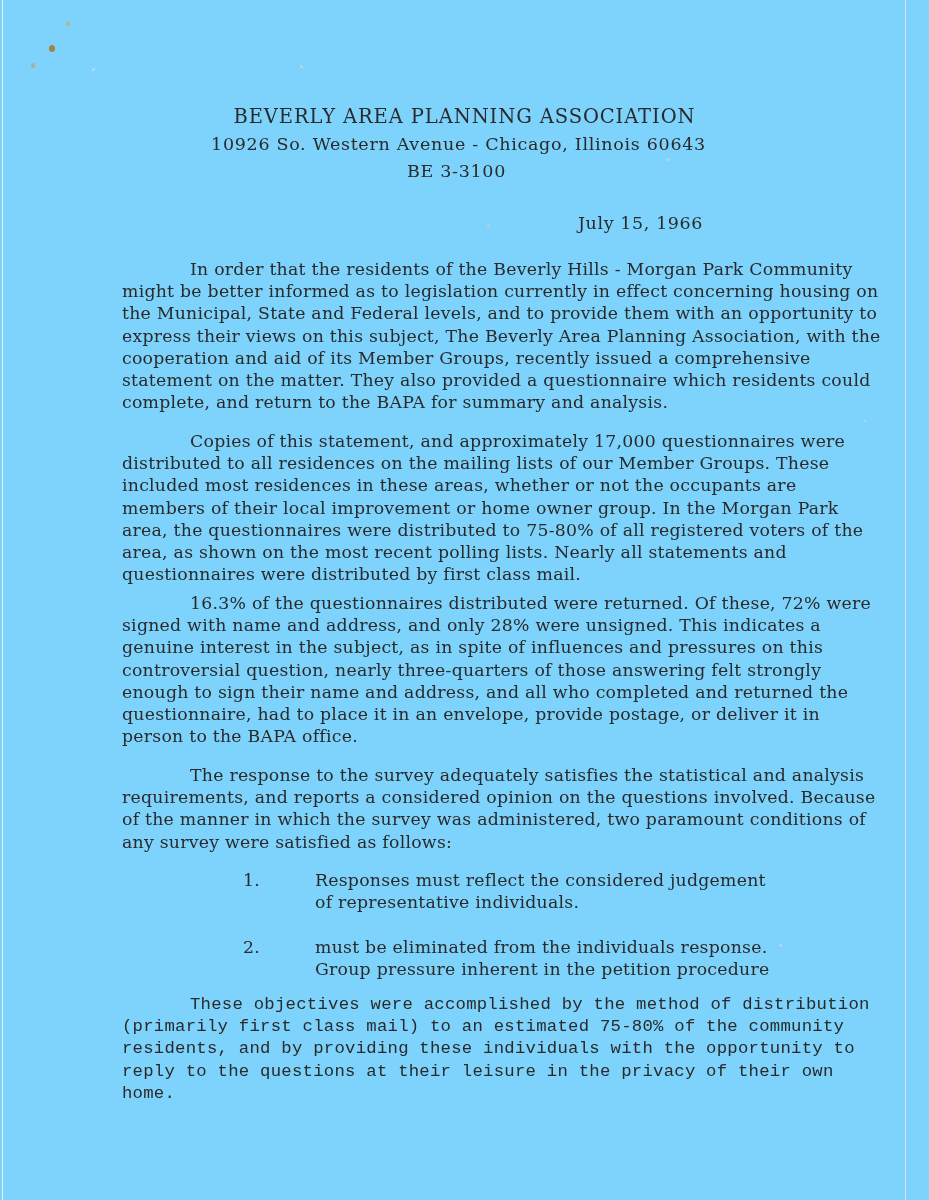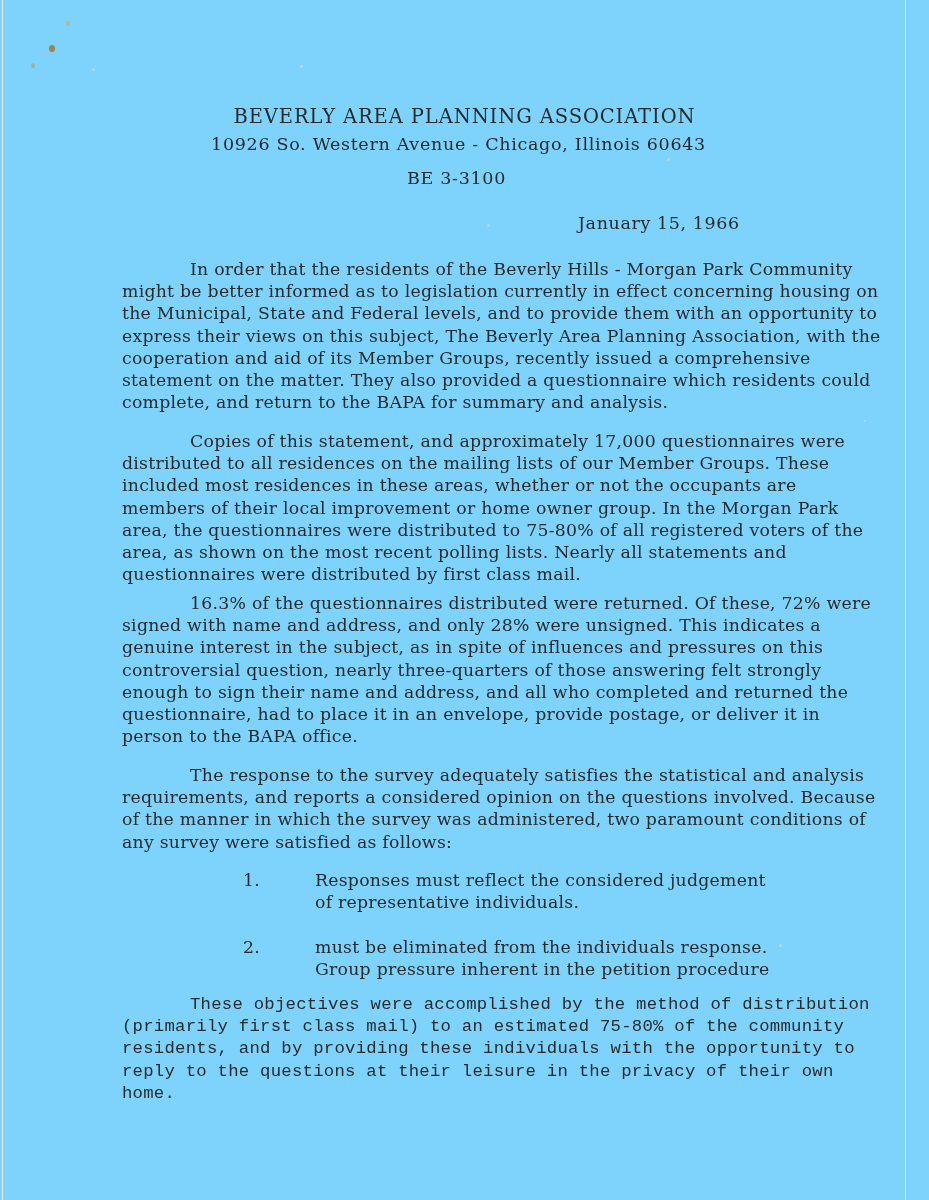--- a/index.html
+++ b/index.html
@@ -64,21 +64,21 @@
     font-size: 17.5px;
     letter-spacing: .7px;
     display: block;
     margin-top: 1px;
     padding-right: 12px;
   }
   .lh-line3 {
     font-size: 17.5px;
     letter-spacing: .7px;
     display: block;
-    margin-top: 8px;
+    margin-top: 1px;
     padding-right: 16px;
   }
 
   .date-line {
     position: absolute;
     left: 578px;
     top: 213px;
     font-size: 17.5px;
     letter-spacing: .6px;
     white-space: nowrap;
@@ -145,21 +145,21 @@
   <div class="speck s8"></div>
   <div class="speck s9"></div>
   <div class="speck s10"></div>
 
   <div class="letterhead">
     <span class="lh-line1">BEVERLY AREA PLANNING ASSOCIATION</span>
     <span class="lh-line2">10926 So. Western Avenue  -  Chicago, Illinois 60643</span>
     <span class="lh-line3">BE 3-3100</span>
   </div>
 
-  <div class="date-line">January 15, 1966</div>
+  <div class="date-line">July 15, 1966</div>
 
   <div class="body-block p1">
     <p class="para">In order that the residents of the Beverly Hills - Morgan Park Community might be better informed as to legislation currently in effect concerning housing on the Municipal, State and Federal levels, and to provide them with an opportunity to express their views on this subject, The Beverly Area Planning Association, with the cooperation and aid of its Member Groups, recently issued a comprehensive statement on the matter.  They also provided a questionnaire which residents could complete, and return to the BAPA for summary and analysis.</p>
   </div>
 
   <div class="body-block p2">
     <p class="para">Copies of this statement, and approximately 17,000 questionnaires were distributed to all residences on the mailing lists of our Member Groups.  These included most residences in these areas, whether or not the occupants are members of their local improvement or home owner group.  In the Morgan Park area, the questionnaires were distributed to 75-80% of all registered voters of the area, as shown on the most recent polling lists.  Nearly all statements and questionnaires were distributed by first class mail.</p>
   </div>
 
   <div class="body-block p3">

